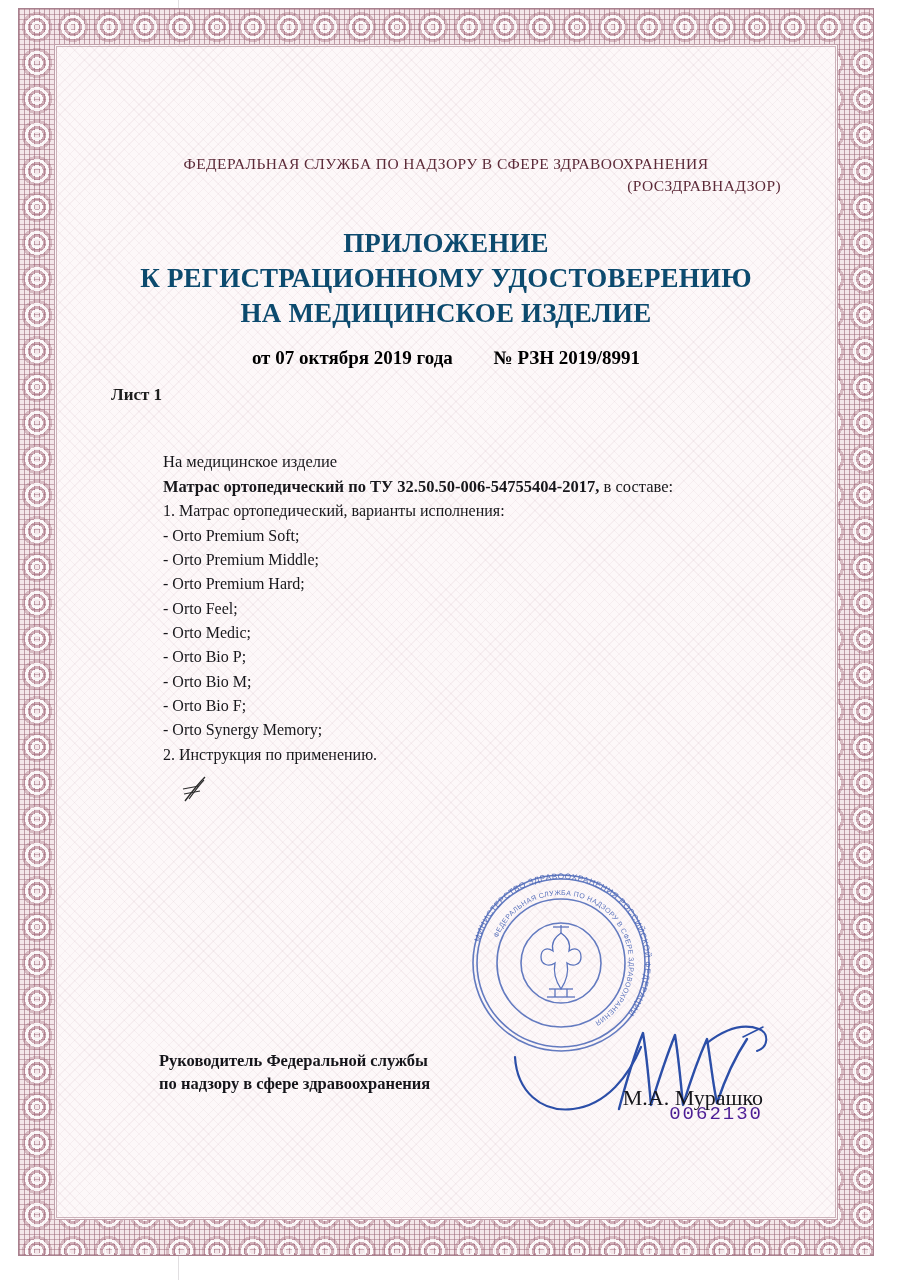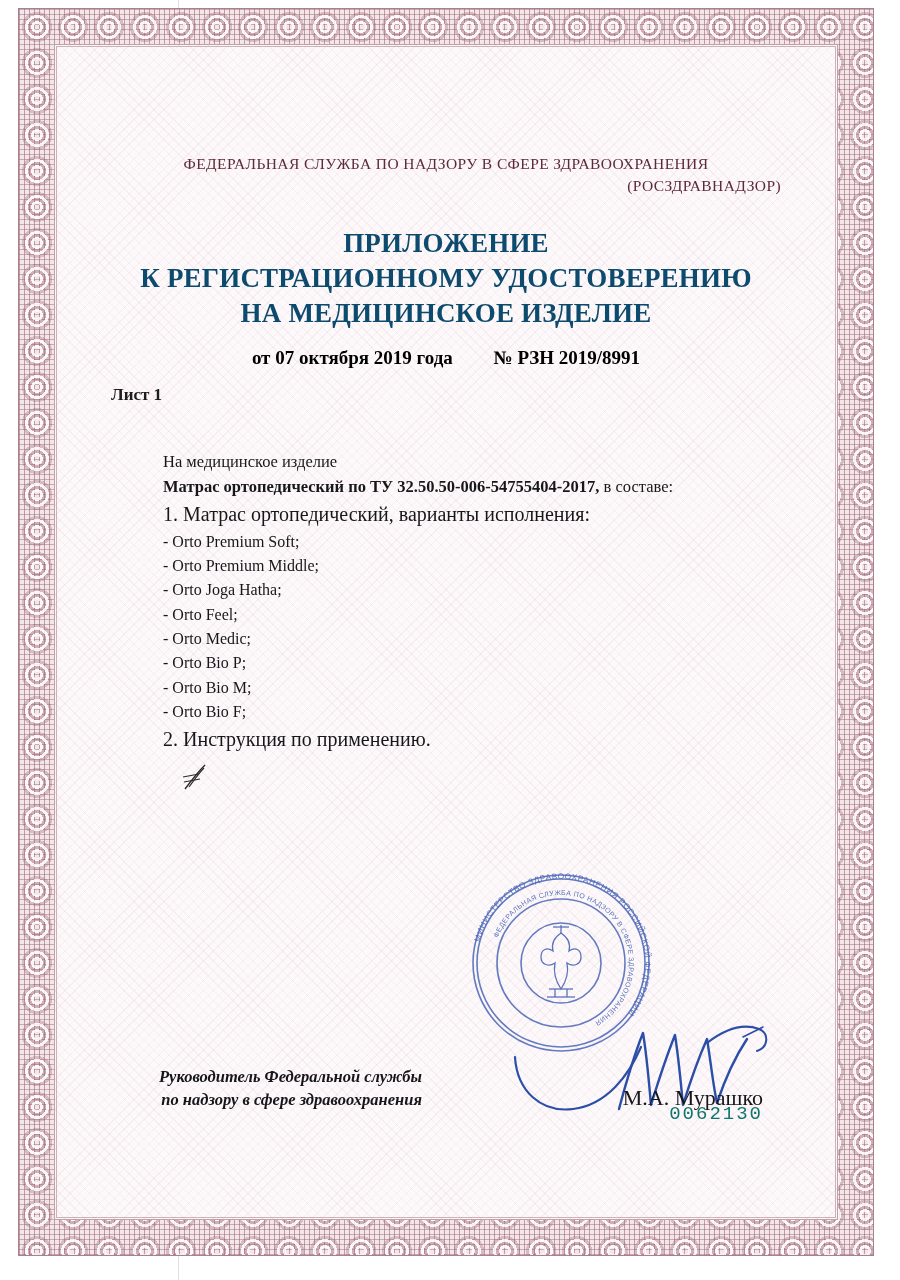--- a/index.html
+++ b/index.html
@@ -158,21 +158,21 @@
   .body {
     margin-top: 44px;
     margin-left: 52px;
     color: #17171b;
     font-size: 16px;
     line-height: 1.52;
   }
   .body .lead { font-size: 16.5px; }
   .body .product { font-weight: bold; font-size: 16.5px; }
   .body .product .tail { font-weight: normal; }
-  .body .item { font-size: 20px; }
+  .body .item { font-size: 16px; }
   .body .variant { font-size: 16px; }
 
   .handmark {
     position: relative;
     margin-top: 6px;
     margin-left: 16px;
     width: 40px;
     height: 34px;
   }
   .handmark svg { display: block; }
@@ -181,46 +181,45 @@
   .footer {
     position: absolute;
     left: 56px;
     right: 56px;
     bottom: 86px;
     height: 120px;
   }
   .signer-role {
     position: absolute;
     left: 48px;
-    bottom: 22px;
+    bottom: 38px;
     font-weight: bold;
     font-size: 16.5px;
     color: #15151a;
     line-height: 1.4;
-    font-style: italic;
   }
   .signer-role .r2 { display: block; text-align: right; }
 
   .signer-name {
     position: absolute;
     right: 18px;
     bottom: 22px;
     font-weight: normal;
     font-size: 22px;
     color: #15151a;
   }
 
   .serial {
     position: absolute;
     right: 18px;
     bottom: 8px;
     font-family: "Liberation Mono", monospace;
     font-size: 19px;
     letter-spacing: 2px;
-    color: #0f766e;
+    color: #4c1d95;
   }
 
   .signature {
     position: absolute;
     left: 400px;
     bottom: 10px;
     width: 290px;
     height: 110px;
   }
 
@@ -272,26 +271,27 @@
         <div class="sheet">Лист  1</div>
 
         <div class="body">
           <div class="lead">На медицинское изделие</div>
           <div class="product">
             <span>Матрас ортопедический по ТУ 32.50.50-006-54755404-2017,</span><span class="tail"> в составе:</span>
           </div>
           <div class="item">1. Матрас ортопедический, варианты исполнения:</div>
           <div class="variant">- Orto Premium Soft;</div>
           <div class="variant">- Orto Premium Middle;</div>
-          <div class="variant">- Orto Joga Hatha;</div>
+          <div class="variant">- Orto Premium Hard;</div>
           <div class="variant">- Orto Feel;</div>
           <div class="variant">- Orto Medic;</div>
           <div class="variant">- Orto Bio P;</div>
           <div class="variant">- Orto Bio M;</div>
           <div class="variant">- Orto Bio F;</div>
+          <div class="variant">- Orto Synergy Memory;</div>
           <div class="item">2. Инструкция по применению.</div>
 
           <div class="handmark">
             <svg width="40" height="34" viewBox="0 0 40 34">
               <path d="M6 28 C12 20, 18 12, 26 4" stroke="#2b2b2b" stroke-width="1.4" fill="none"></path>
               <path d="M10 26 C16 18, 20 12, 25 7" stroke="#2b2b2b" stroke-width="1.1" fill="none"></path>
               <path d="M4 16 L20 13" stroke="#2b2b2b" stroke-width="1.1" fill="none"></path>
               <path d="M5 21 L21 18" stroke="#2b2b2b" stroke-width="1.1" fill="none"></path>
             </svg>
           </div>

